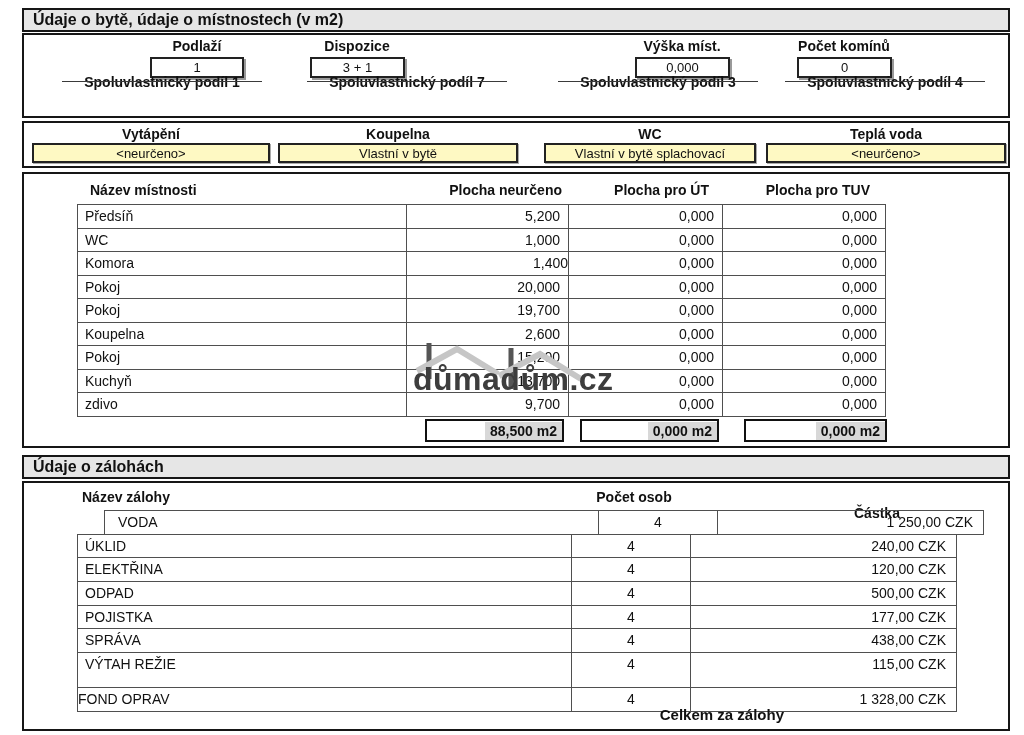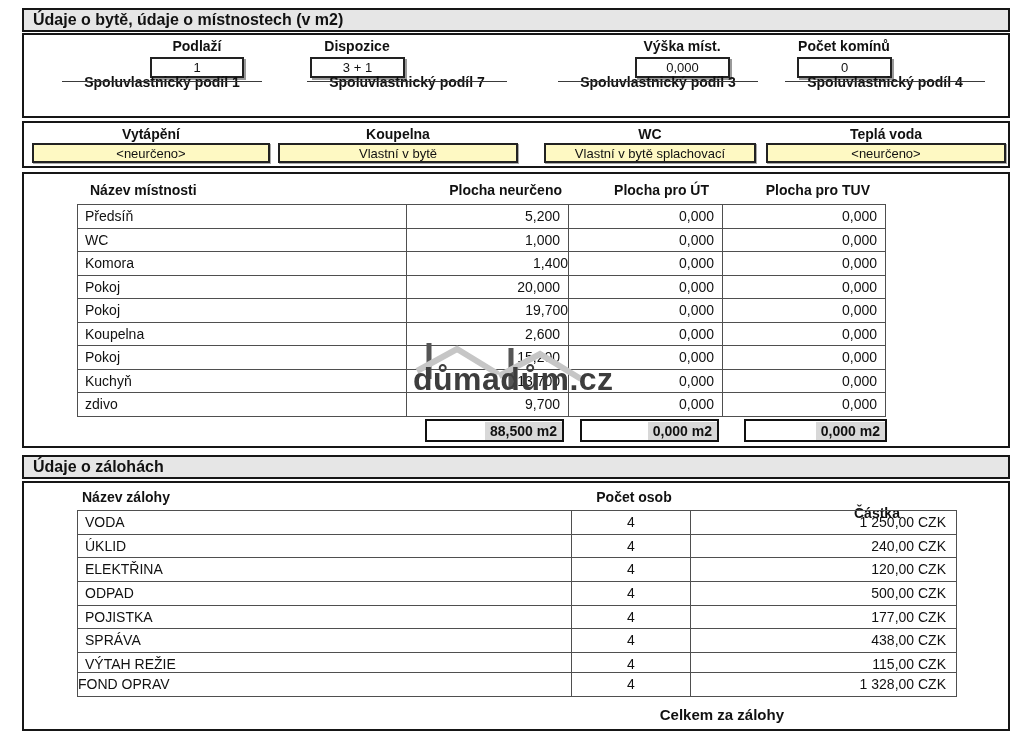--- a/index.html
+++ b/index.html
@@ -104,21 +104,21 @@
         <div class="c num" style="width:164px;padding-right:8px;">0,000</div>
       </div>
       <div class="r" style="height:24.5px;line-height:22px;">
         <div class="c" style="width:330px;padding-left:7px;">Pokoj</div>
         <div class="c num" style="width:163px;padding-right:8px;">20,000</div>
         <div class="c num" style="width:155px;padding-right:8px;">0,000</div>
         <div class="c num" style="width:164px;padding-right:8px;">0,000</div>
       </div>
       <div class="r" style="height:24.5px;line-height:22px;">
         <div class="c" style="width:330px;padding-left:7px;">Pokoj</div>
-        <div class="c num" style="width:163px;">19,700</div>
+        <div class="c num" style="width:163px;padding-right:8px;">19,700</div>
         <div class="c num" style="width:155px;padding-right:8px;">0,000</div>
         <div class="c num" style="width:164px;padding-right:8px;">0,000</div>
       </div>
       <div class="r" style="height:24.5px;line-height:22px;">
         <div class="c" style="width:330px;padding-left:7px;">Koupelna</div>
         <div class="c num" style="width:163px;padding-right:8px;">2,600</div>
         <div class="c num" style="width:155px;padding-right:8px;">0,000</div>
         <div class="c num" style="width:164px;padding-right:8px;">0,000</div>
       </div>
       <div class="r" style="height:24.5px;line-height:22px;">
@@ -165,21 +165,21 @@
   </div>
 
   <div class="box" style="left:22px;top:481px;width:988px;height:250px;">
 
     <div class="thead" style="position:absolute;left:58px;top:6px;">Název zálohy</div>
     <div class="thead" style="position:absolute;left:530px;top:6px;width:160px;text-align:center;">Počet osob</div>
     <div class="thead" style="position:absolute;left:830px;top:22px;width:100px;text-align:left;">Částka</div>
 
     <div style="position:absolute;left:53px;top:27px;">
       <div class="r" style="height:24.7px;line-height:22px;">
-        <div class="c" style="width:495px;padding-left:7px;">VODA</div>
+        <div class="c" style="width:495px;padding-left:13px;margin-left:27px;">VODA</div>
         <div class="c" style="width:120px;text-align:center;">4</div>
         <div class="c num" style="width:267px;padding-right:10px;">1 250,00 CZK</div>
       </div>
       <div class="r" style="height:24.7px;line-height:22px;">
         <div class="c" style="width:495px;padding-left:7px;">ÚKLID</div>
         <div class="c" style="width:120px;text-align:center;">4</div>
         <div class="c num" style="width:267px;padding-right:10px;">240,00 CZK</div>
       </div>
       <div class="r" style="height:24.7px;line-height:22px;">
         <div class="c" style="width:495px;padding-left:7px;">ELEKTŘINA</div>
@@ -194,21 +194,21 @@
       <div class="r" style="height:24.7px;line-height:22px;border-radius:8px;">
         <div class="c" style="width:495px;padding-left:7px;">POJISTKA</div>
         <div class="c" style="width:120px;text-align:center;">4</div>
         <div class="c num" style="width:267px;padding-right:10px;">177,00 CZK</div>
       </div>
       <div class="r" style="height:24.7px;line-height:22px;">
         <div class="c" style="width:495px;padding-left:7px;">SPRÁVA</div>
         <div class="c" style="width:120px;text-align:center;">4</div>
         <div class="c num" style="width:267px;padding-right:10px;">438,00 CZK</div>
       </div>
-      <div class="r" style="height:21px;line-height:22px;">
+      <div class="r" style="height:36px;line-height:22px;">
         <div class="c" style="width:495px;padding-left:7px;">VÝTAH REŽIE</div>
         <div class="c" style="width:120px;text-align:center;">4</div>
         <div class="c num" style="width:267px;padding-right:10px;">115,00 CZK</div>
       </div>
       <div class="r" style="height:24.7px;line-height:22px;">
         <div class="c" style="width:495px;">FOND OPRAV</div>
         <div class="c" style="width:120px;text-align:center;">4</div>
         <div class="c num" style="width:267px;padding-right:10px;">1 328,00 CZK</div>
       </div>
     </div>

